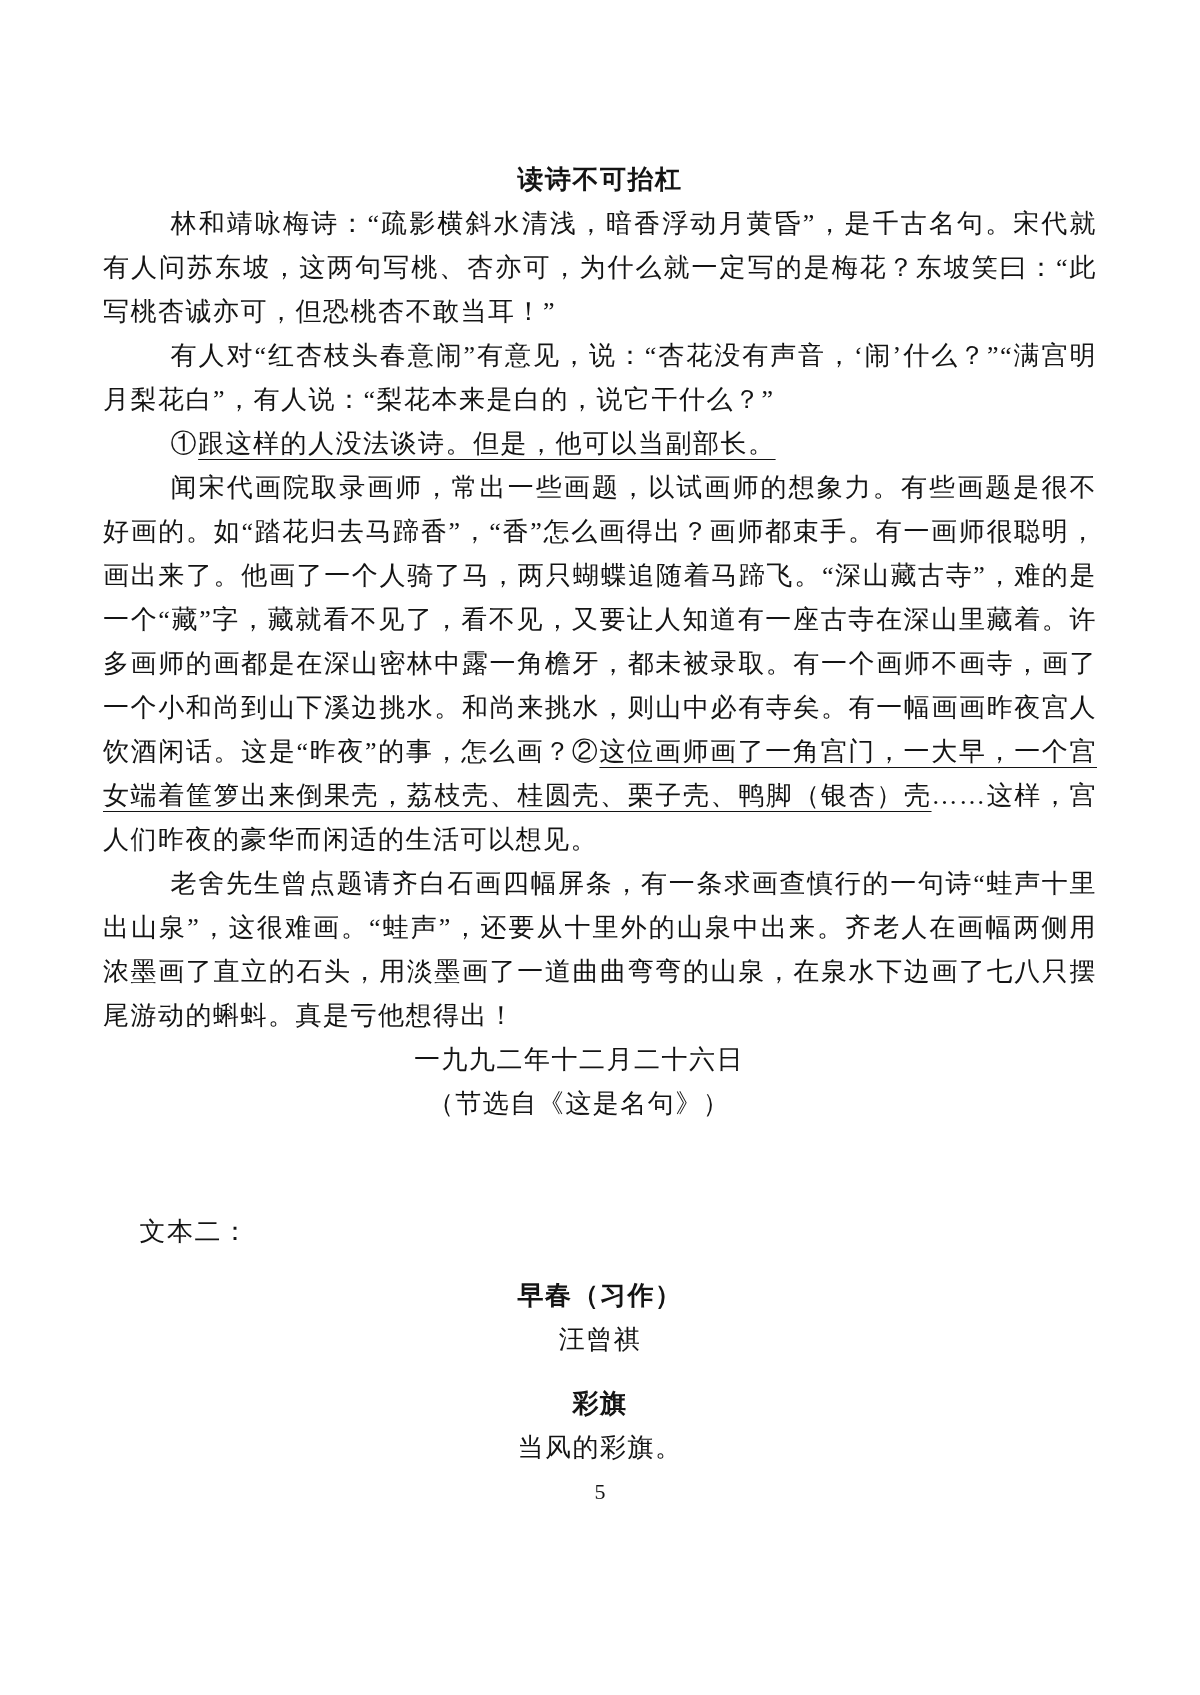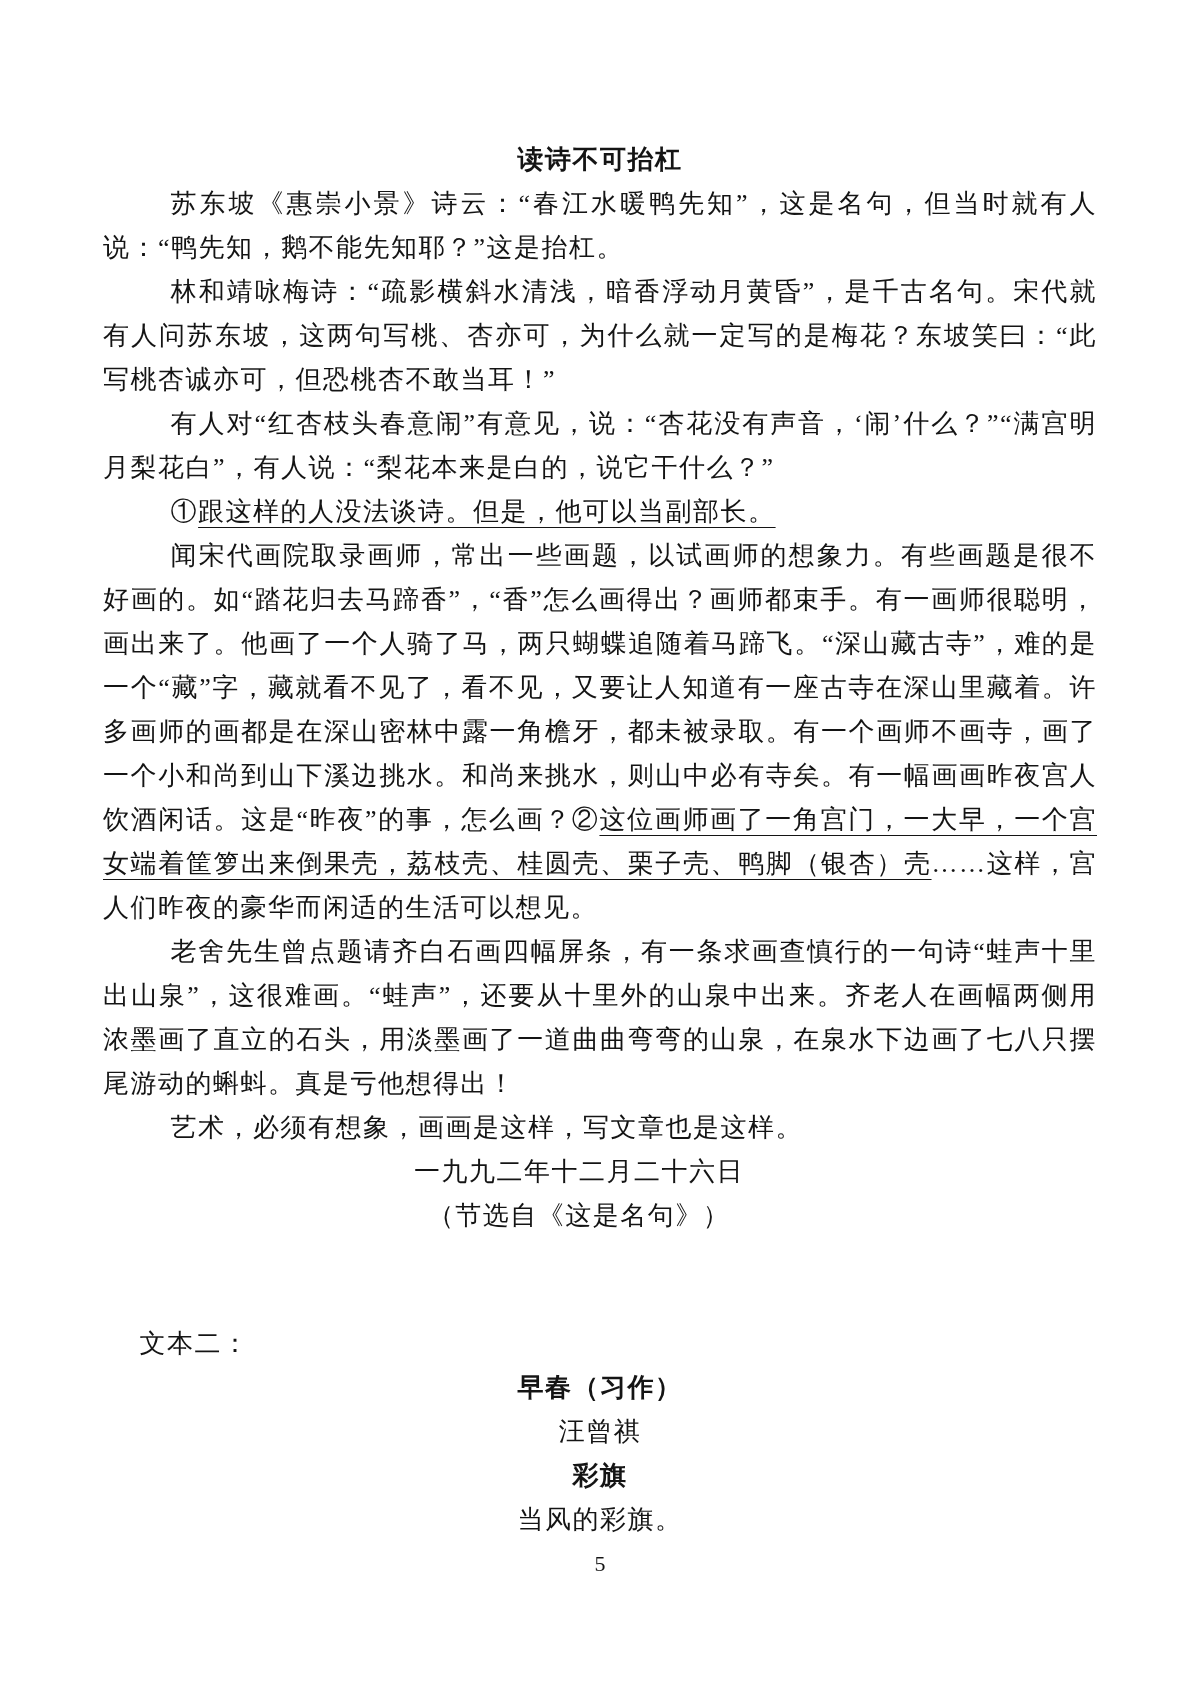--- a/index.html
+++ b/index.html
@@ -17,20 +17,21 @@
     padding: 138px 103px 0 103px;
   }
   .blk {
     font-size: 26px;
     line-height: 44px;
     letter-spacing: 1.5px;
   }
   .blk-heading {
     font-weight: 700;
     text-align: center;
+    margin-top: 20px;
   }
   .blk-para {
     text-align: justify;
     text-justify: inter-character;
     text-indent: 2.6em;
   }
   .blk-right {
     text-align: center;
     padding-right: 42px;
   }
@@ -57,27 +58,25 @@
     letter-spacing: 0;
   }
 </style>
 </head>
 <body>
 
 <div class="page">
   <div class="content">
     <div>
         <div class="blk blk-heading"><span>读诗不可抬杠</span></div>
-        <div class="blk blk-para"><span>苏东坡《惠崇小景》诗云：“春江水暖鸭先知”，这是名句，但当时就有人说：“鸭先知，鹅不能先知耶？”这是抬杠。</span></div>
         <div class="blk blk-para"><span>林和靖咏梅诗：“疏影横斜水清浅，暗香浮动月黄昏”，是千古名句。宋代就有人问苏东坡，这两句写桃、杏亦可，为什么就一定写的是梅花？东坡笑曰：“此写桃杏诚亦可，但恐桃杏不敢当耳！”</span></div>
         <div class="blk blk-para"><span>有人对“红杏枝头春意闹”有意见，说：“杏花没有声音，‘闹’什么？”“满宫明月梨花白”，有人说：“梨花本来是白的，说它干什么？”</span></div>
         <div class="blk blk-para"><span>①</span><span class="u">跟这样的人没法谈诗。但是，他可以当副部长。</span></div>
         <div class="blk blk-para"><span>闻宋代画院取录画师，常出一些画题，以试画师的想象力。有些画题是很不好画的。如“踏花归去马蹄香”，“香”怎么画得出？画师都束手。有一画师很聪明，画出来了。他画了一个人骑了马，两只蝴蝶追随着马蹄飞。“深山藏古寺”，难的是一个“藏”字，藏就看不见了，看不见，又要让人知道有一座古寺在深山里藏着。许多画师的画都是在深山密林中露一角檐牙，都未被录取。有一个画师不画寺，画了一个小和尚到山下溪边挑水。和尚来挑水，则山中必有寺矣。有一幅画画昨夜宫人饮酒闲话。这是“昨夜”的事，怎么画？②</span><span class="u">这位画师画了一角宫门，一大早，一个宫女端着筐箩出来倒果壳，荔枝壳、桂圆壳、栗子壳、鸭脚（银杏）壳</span><span>……这样，宫人们昨夜的豪华而闲适的生活可以想见。</span></div>
         <div class="blk blk-para"><span>老舍先生曾点题请齐白石画四幅屏条，有一条求画查慎行的一句诗“蛙声十里出山泉”，这很难画。“蛙声”，还要从十里外的山泉中出来。齐老人在画幅两侧用浓墨画了直立的石头，用淡墨画了一道曲曲弯弯的山泉，在泉水下边画了七八只摆尾游动的蝌蚪。真是亏他想得出！</span></div>
-        <div class="blk blk-para"><span>艺术，必须有想象，画画是这样，写文章也是这样。</span></div>
         <div class="blk blk-right"><span>一九九二年十二月二十六日</span></div>
         <div class="blk blk-right"><span>（节选自《这是名句》）</span></div>
         <div class="blk blk-spacer"></div>
         <div class="blk blk-label"><span>文本二：</span></div>
         <div class="blk blk-heading"><span>早春（习作）</span></div>
         <div class="blk blk-center"><span>汪曾祺</span></div>
         <div class="blk blk-heading"><span>彩旗</span></div>
         <div class="blk blk-center"><span>当风的彩旗。</span></div>
       </div>
     <div class="blk page-number">5</div>

